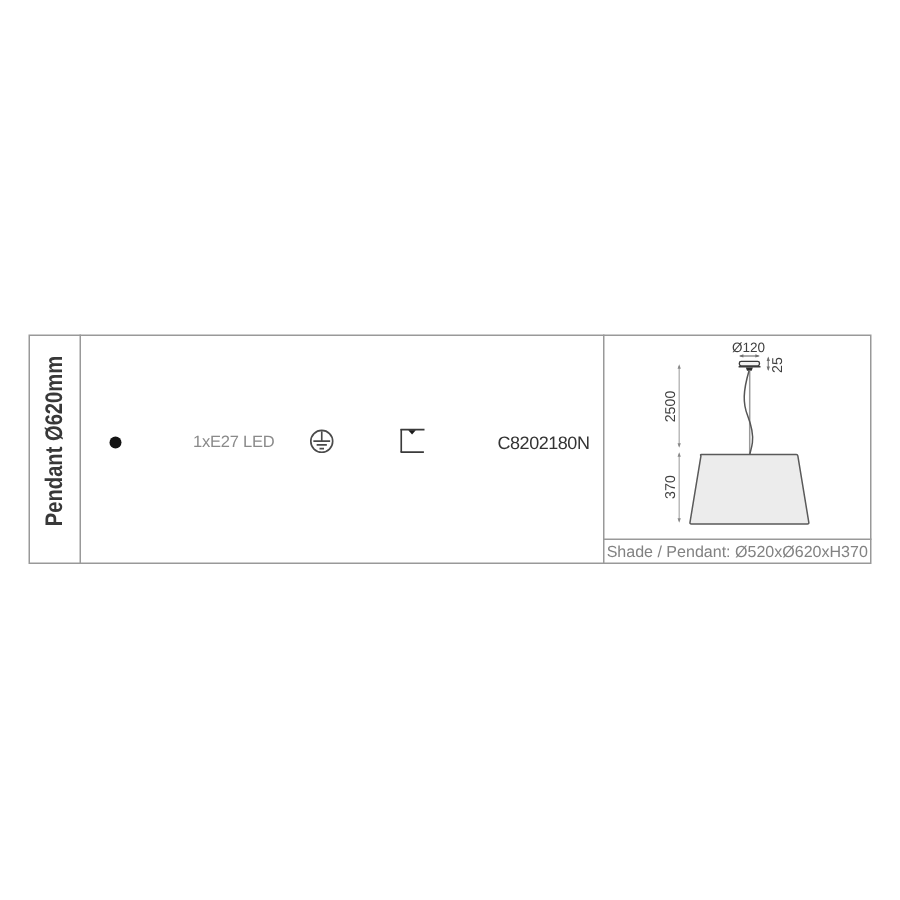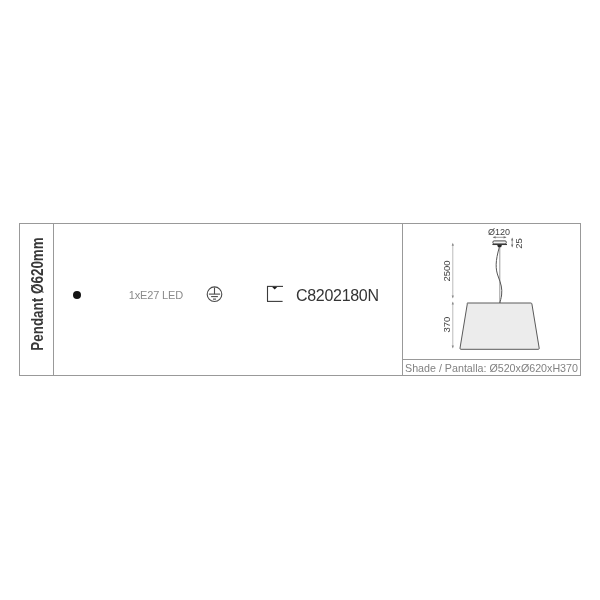--- a/index.html
+++ b/index.html
@@ -29,21 +29,21 @@
   <line x1="7" y1="13.1" x2="10" y2="13.1" stroke="#4a4a4a" stroke-width="1.1"></line>
 </svg>
 
 <svg class="abs" style="left:266px;top:284px;" width="19" height="19" viewBox="0 0 19 19">
   <line x1="1" y1="2.4" x2="17" y2="2.4" stroke="#3a3a3a" stroke-width="1.1"></line>
   <polygon points="6.2,2.9 11.2,2.9 8.7,5.6" fill="#1a1a1a"></polygon>
   <line x1="1.5" y1="2" x2="1.5" y2="17.4" stroke="#3a3a3a" stroke-width="1.1"></line>
   <line x1="1" y1="17.4" x2="16.6" y2="17.4" stroke="#3a3a3a" stroke-width="1.1"></line>
 </svg>
 
-<div class="abs" style="left:296px;top:289px;width:81px;height:13px;line-height:13px;text-align:right;font-size:16px;letter-spacing:-0.3px;color:#343434;">C8202180N</div>
+<div class="abs" style="left:312px;top:289px;width:81px;height:13px;line-height:13px;text-align:right;font-size:12px;letter-spacing:-0.3px;color:#343434;">C8202180N</div>
 
 <svg class="abs" style="left:403px;top:224px;" width="177" height="135" viewBox="403 224 177 135">
 
   <g>
     <text x="499" y="234.5" text-anchor="middle" font-size="9" fill="#3f3f3f">Ø120</text>
     <line x1="493.5" y1="237.3" x2="505.7" y2="237.3" stroke="#909090" stroke-width="0.9"></line>
     <polygon points="492.6,237.3 495.6,236.2 495.6,238.4" fill="#707070"></polygon>
     <polygon points="506.6,237.3 503.6,236.2 503.6,238.4" fill="#707070"></polygon>
   </g>
 
@@ -77,13 +77,13 @@
   <g>
     <line x1="452.8" y1="302.5" x2="452.8" y2="347.5" stroke="#b3b3b3" stroke-width="0.9"></line>
     <polygon points="452.8,301.5 451.7,304.5 453.9,304.5" fill="#888"></polygon>
     <polygon points="452.8,348.5 451.7,345.5 453.9,345.5" fill="#888"></polygon>
     <text transform="translate(447.6,324.7) rotate(-90)" text-anchor="middle" dominant-baseline="middle" font-size="9.5" fill="#3f3f3f">370</text>
   </g>
 </svg>
 
 <div class="abs" style="left:402px;top:359px;width:179px;height:1px;background:#999;"></div>
 
-<div class="abs" style="left:403px;top:361px;width:177px;height:15px;line-height:15px;text-align:center;font-size:10.7px;color:#828282;white-space:nowrap;">Shade / Pantalla: Ø520xØ620xH370</div>
+<div class="abs" style="left:403px;top:361px;width:177px;height:15px;line-height:15px;text-align:center;font-size:10.7px;color:#828282;white-space:nowrap;">Shade / Pendant: Ø520xØ620xH370</div>
 
 </body></html>

